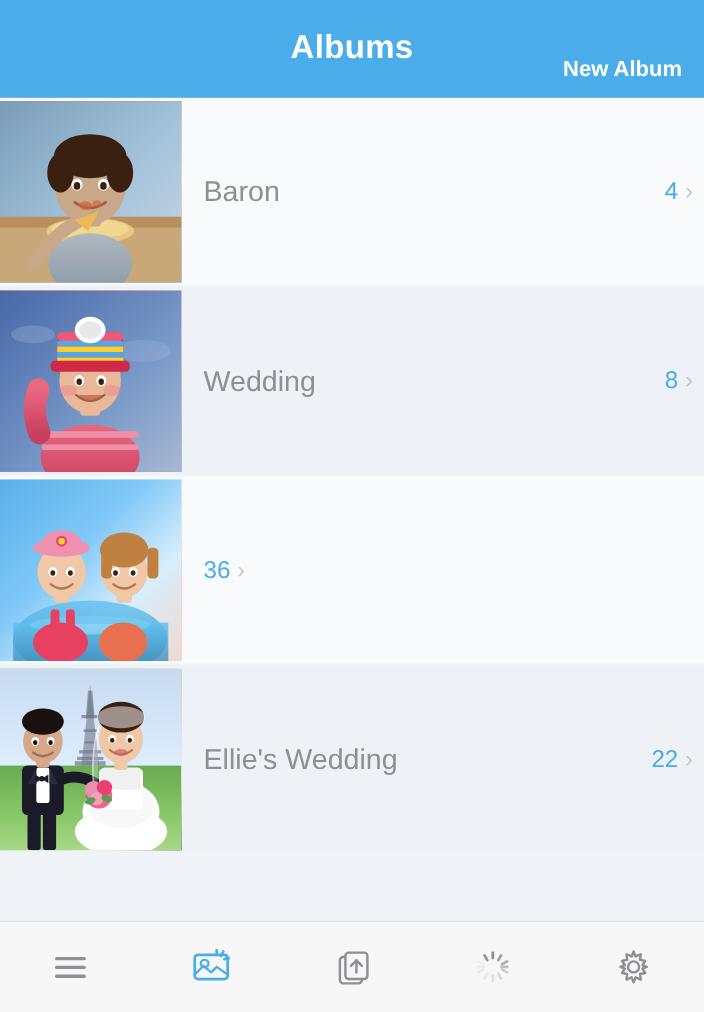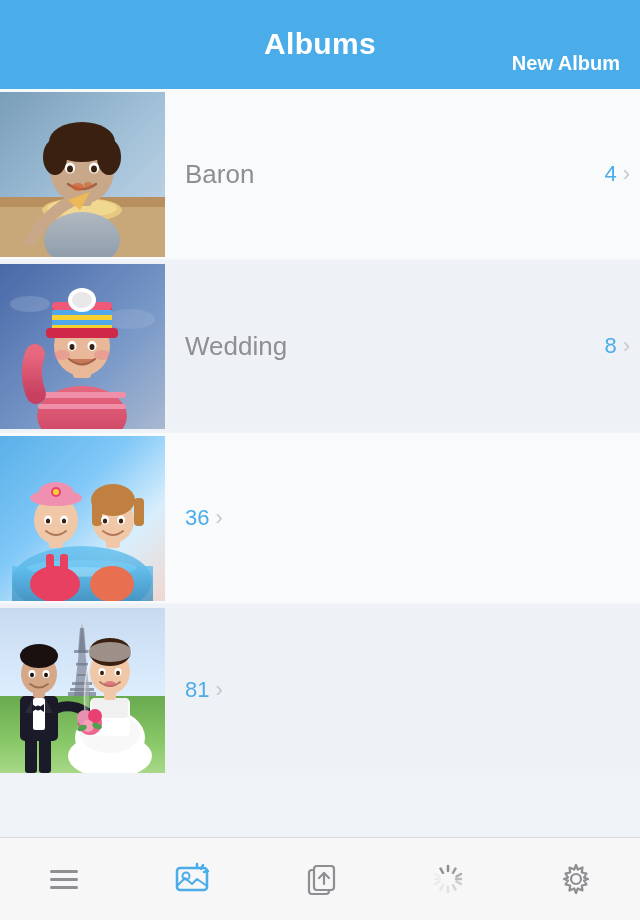--- a/index.html
+++ b/index.html
@@ -519,22 +519,23 @@
         <circle cx="90" cy="115" r="12" fill="#e84070" opacity="0.8"></circle>
         <circle cx="85" cy="110" r="8" fill="#e890b0"></circle>
         <circle cx="95" cy="108" r="7" fill="#e84070"></circle>
         <circle cx="88" cy="118" r="6" fill="#f8a0b8"></circle>
 
         <ellipse cx="82" cy="120" rx="5" ry="3" fill="#50a050" transform="rotate(-20,82,120)"></ellipse>
         <ellipse cx="97" cy="118" rx="5" ry="3" fill="#50a050" transform="rotate(20,97,118)"></ellipse>
       </svg>
     </div>
     <div class="album-info">
+      <span class="album-name">Ellie's Wedding</span>
       <div class="album-right">
-        <span class="album-count">81</span>
+        <span class="album-count">22</span>
         <span class="chevron">›</span>
       </div>
     </div>
   </div>
 
 </div>
 
 <div class="tab-bar">
 
   <div class="tab-item">

